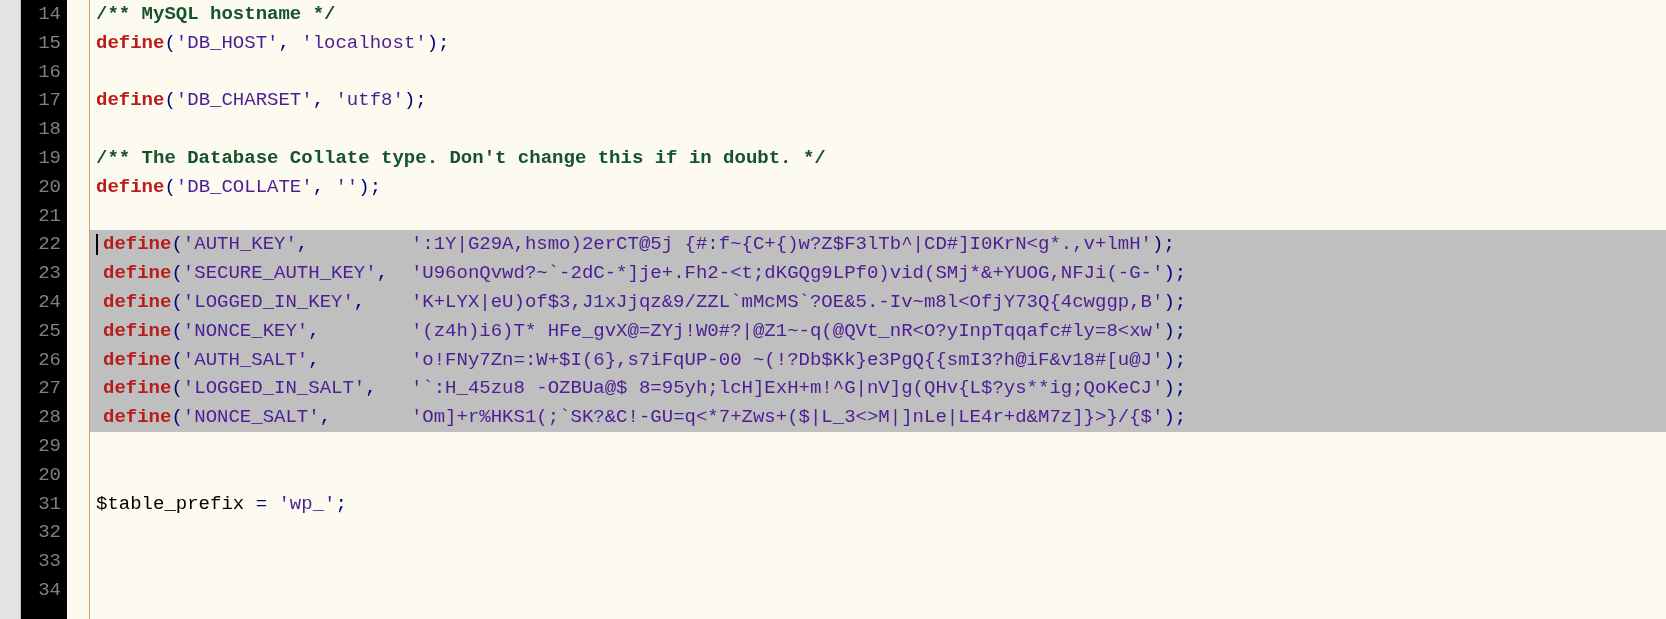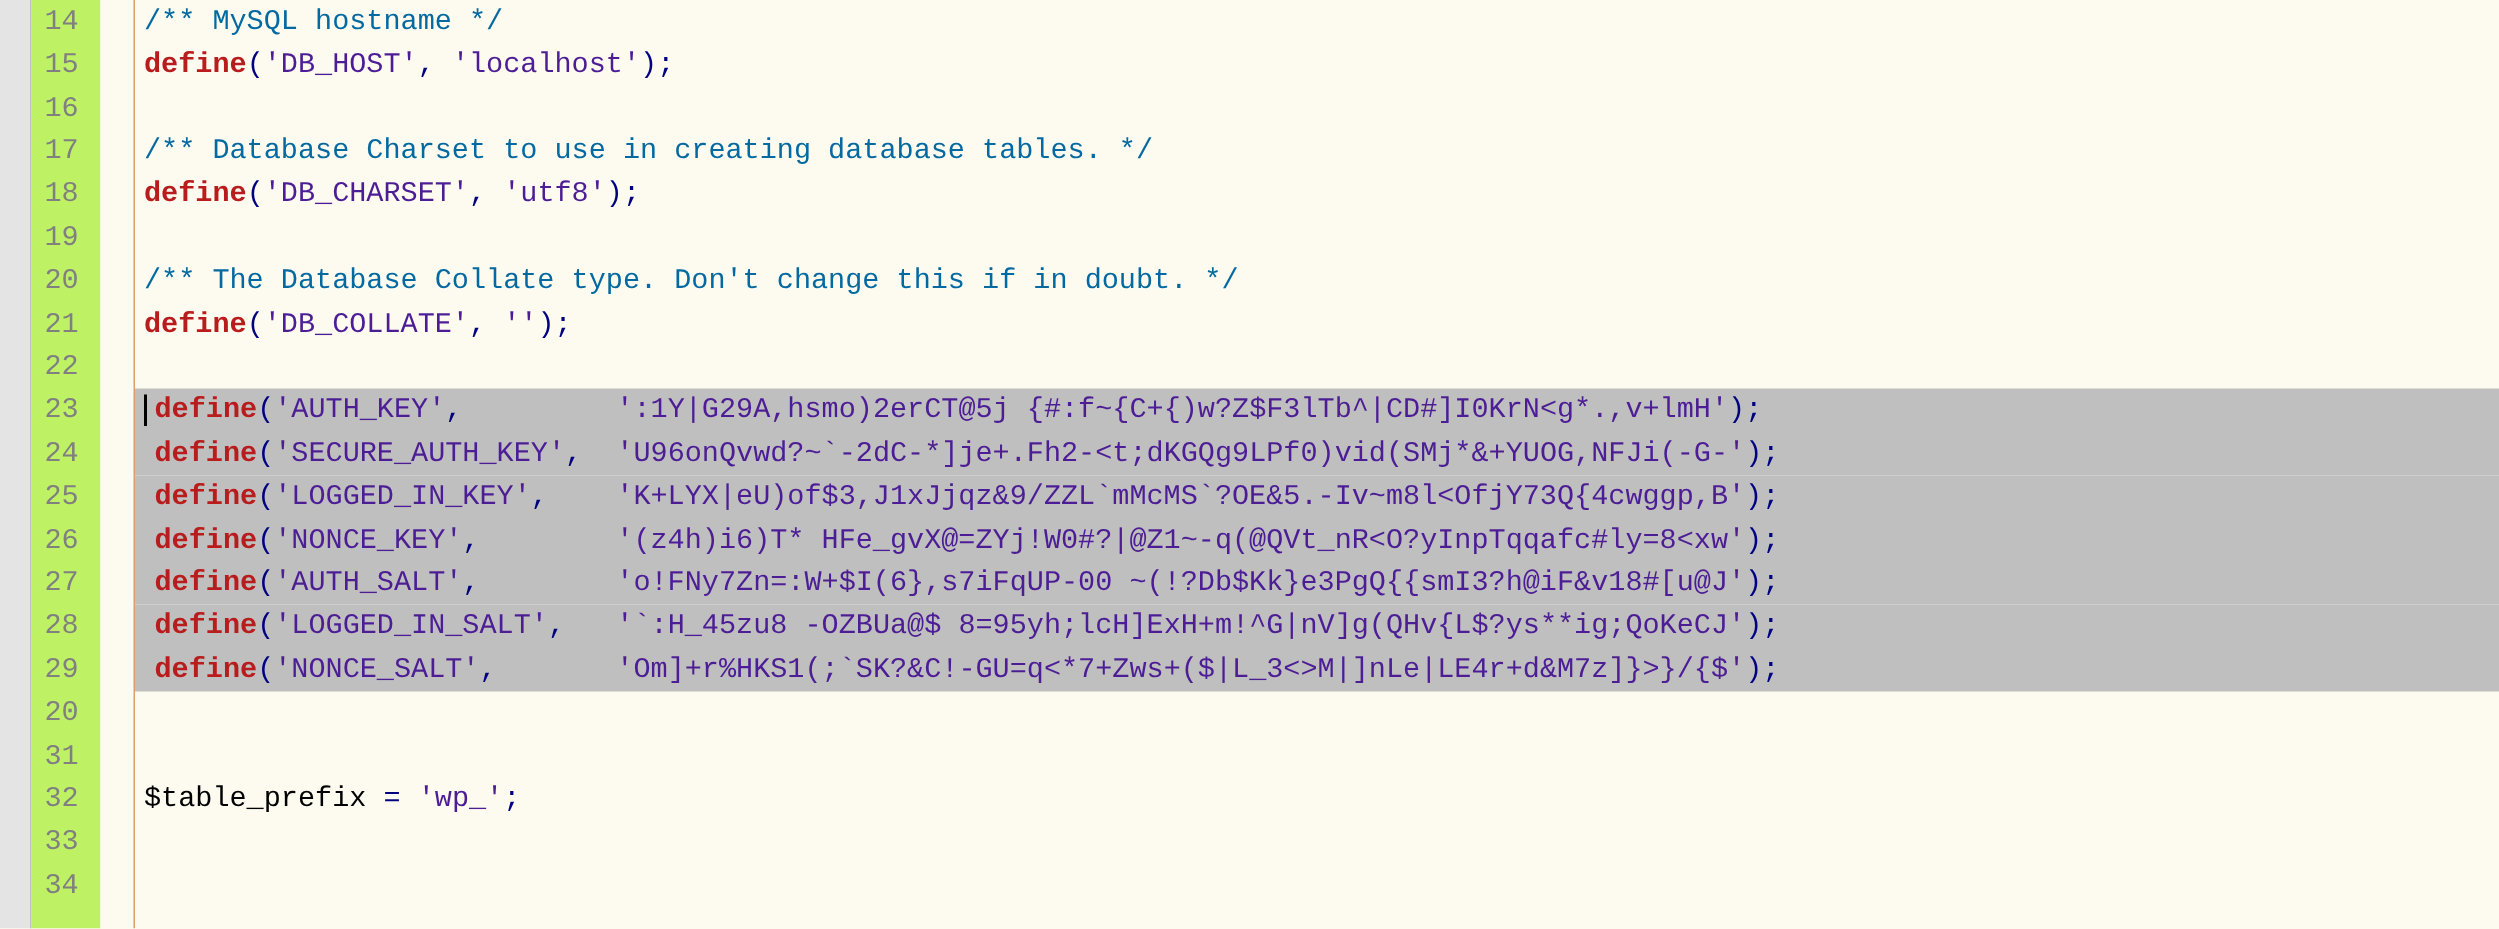--- a/index.html
+++ b/index.html
@@ -19,22 +19,22 @@
   .fold-bar{
     width:20px;
     background:#e4e4e4;
     flex:0 0 20px;
     height:100%;
     border-right:1px solid #c0c0c0;
   }
   .gutter{
     width:40px;
     flex:0 0 40px;
-    background:#bef264;
-    text-align:center;
+    background:#000000;
+    text-align:right;
     padding-right:6px;
     color:#808080;
     font-family:"Courier New",monospace;
     height:100%;
   }
   .gutter div{height:28.8px;}
   .margin-strip{
     width:22px;
     flex:0 0 22px;
     background:#fdfaf0;
@@ -59,21 +59,21 @@
     padding-left:13px;
   }
   .line.sel.first::before{
     content:"";
     position:absolute;
     left:6px;top:4px;bottom:4px;width:2px;
     background:#000;
   }
   .kw{color:#b91c1c;font-weight:bold;}
   .str{color:#4c1d95;}
-  .cm{color:#0369a1;}
+  .cm{color:#14532d;font-weight:bold;}
   .pn{color:#000080;}
   .op{color:#000080;}
   .var{color:#000;}
 </style>
 </head>
 <body>
 
 <div class="editor">
   <div class="fold-bar"></div>
   <div class="gutter" id="gutter">
@@ -97,21 +97,20 @@
       <div>31</div>
       <div>32</div>
       <div>33</div>
       <div>34</div>
     </div>
   <div class="margin-strip"></div>
   <div class="code" id="code">
       <div class="line"><span class="cm">/** MySQL hostname */</span></div>
       <div class="line"><span class="kw">define</span><span class="pn">(</span><span class="str">'DB_HOST'</span><span class="pn">,</span><span class="var"> </span><span class="str">'localhost'</span><span class="pn">)</span><span class="pn">;</span></div>
       <div class="line"></div>
-      <div class="line"><span class="cm">/** Database Charset to use in creating database tables. */</span></div>
       <div class="line"><span class="kw">define</span><span class="pn">(</span><span class="str">'DB_CHARSET'</span><span class="pn">,</span><span class="var"> </span><span class="str">'utf8'</span><span class="pn">)</span><span class="pn">;</span></div>
       <div class="line"></div>
       <div class="line"><span class="cm">/** The Database Collate type. Don't change this if in doubt. */</span></div>
       <div class="line"><span class="kw">define</span><span class="pn">(</span><span class="str">'DB_COLLATE'</span><span class="pn">,</span><span class="var"> </span><span class="str">''</span><span class="pn">)</span><span class="pn">;</span></div>
       <div class="line"></div>
       <div class="line sel first"><span class="kw">define</span><span class="pn">(</span><span class="str">'AUTH_KEY'</span><span class="pn">,</span><span class="var">         </span><span class="str">':1Y|G29A,hsmo)2erCT@5j {#:f~{C+{)w?Z$F3lTb^|CD#]I0KrN&lt;g*.,v+lmH'</span><span class="pn">)</span><span class="pn">;</span></div>
       <div class="line sel"><span class="kw">define</span><span class="pn">(</span><span class="str">'SECURE_AUTH_KEY'</span><span class="pn">,</span><span class="var">  </span><span class="str">'U96onQvwd?~`-2dC-*]je+.Fh2-&lt;t;dKGQg9LPf0)vid(SMj*&amp;+YUOG,NFJi(-G-'</span><span class="pn">)</span><span class="pn">;</span></div>
       <div class="line sel"><span class="kw">define</span><span class="pn">(</span><span class="str">'LOGGED_IN_KEY'</span><span class="pn">,</span><span class="var">    </span><span class="str">'K+LYX|eU)of$3,J1xJjqz&amp;9/ZZL`mMcMS`?OE&amp;5.-Iv~m8l&lt;OfjY73Q{4cwggp,B'</span><span class="pn">)</span><span class="pn">;</span></div>
       <div class="line sel"><span class="kw">define</span><span class="pn">(</span><span class="str">'NONCE_KEY'</span><span class="pn">,</span><span class="var">        </span><span class="str">'(z4h)i6)T* HFe_gvX@=ZYj!W0#?|@Z1~-q(@QVt_nR&lt;O?yInpTqqafc#ly=8&lt;xw'</span><span class="pn">)</span><span class="pn">;</span></div>
       <div class="line sel"><span class="kw">define</span><span class="pn">(</span><span class="str">'AUTH_SALT'</span><span class="pn">,</span><span class="var">        </span><span class="str">'o!FNy7Zn=:W+$I(6},s7iFqUP-00 ~(!?Db$Kk}e3PgQ{{smI3?h@iF&amp;v18#[u@J'</span><span class="pn">)</span><span class="pn">;</span></div>

